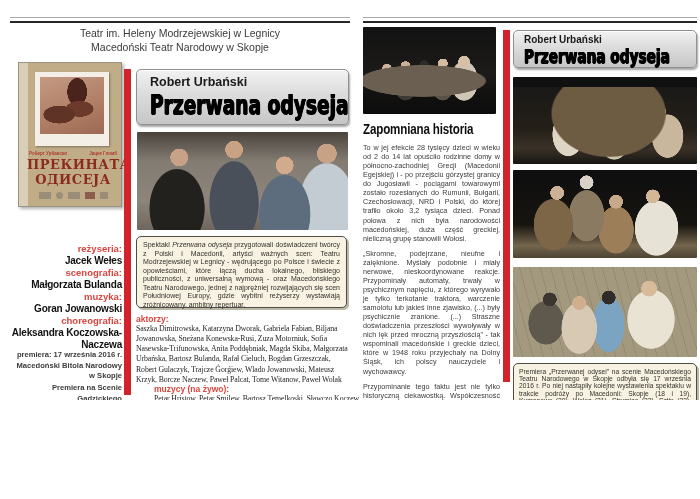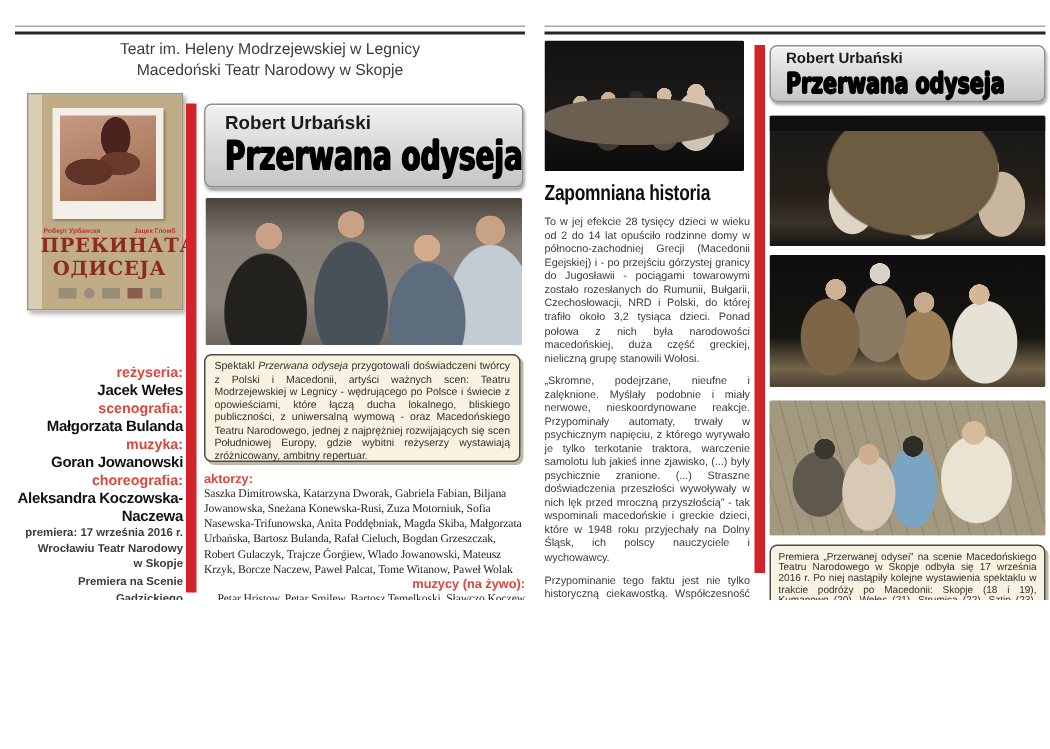--- a/index.html
+++ b/index.html
@@ -175,40 +175,40 @@
       <div class="red-label">scenografia:</div>
       <div class="name">Małgorzata Bulanda</div>
       <div class="red-label">muzyka:</div>
       <div class="name">Goran Jowanowski</div>
       <div class="red-label">choreografia:</div>
       <div class="name">Aleksandra Koczowska-Naczewa</div>
     </div>
 
     <div class="abs prem" style="left:0;top:333px;width:112px;">
       <div>premiera: 17 września 2016 r.</div>
-      <div>Wrocławiu Teatr Narodowy</div>
+      <div>Macedoński Bitola Narodowy</div>
       <div>w Skopje</div>
     </div>
     <div class="abs prem" style="left:0;top:366px;width:112px;">
       <div>Premiera na Scenie Gadzickiego</div>
       <div>Saszko Modrzejewskiej</div>
       <div>w Legnicy</div>
       <div>18 listopada 2012 r.</div>
     </div>
 
     <div class="abs creambox" style="left:126px;top:219px;width:211px;height:72px;padding:4px 6px;box-sizing:border-box;font-size:7px;line-height:1.22;">
       <span>Spektakl </span><i>Przerwana odyseja</i><span> przygotowali doświadczeni twórcy z Polski i Macedonii, artyści ważnych scen: Teatru Modrzejewskiej w Legnicy - wędrującego po Polsce i świecie z opowieściami, które łączą ducha lokalnego, bliskiego publiczności, z uniwersalną wymową - oraz Macedońskiego Teatru Narodowego, jednej z najprężniej rozwijających się scen Południowej Europy, gdzie wybitni reżyserzy wystawiają zróżnicowany, ambitny repertuar.</span>
     </div>
 
     <div class="abs" style="left:126px;top:297px;width:214px;">
       <div class="red-label list-label">aktorzy:</div>
       <div class="list-names">Saszka Dimitrowska, Katarzyna Dworak, Gabriela Fabian, Biljana Jowanowska, Sneżana Konewska-Rusi, Zuza Motorniuk, Sofia Nasewska-Trifunowska, Anita Poddębniak, Magda Skiba, Małgorzata Urbańska, Bartosz Bulanda, Rafał Cieluch, Bogdan Grzeszczak, Robert Gulaczyk, Trajcze Ǵorǵiew, Wlado Jowanowski, Mateusz Krzyk, Borcze Naczew, Paweł Palcat, Tome Witanow, Paweł Wolak</div>
     </div>
 
-    <div class="abs" style="left:126px;top:367px;width:214px;text-align:right;">
+    <div class="abs" style="left:144px;top:367px;width:214px;">
       <div class="red-label list-label">muzycy (na żywo):</div>
       <div class="list-names">Petar Hristow, Petar Smilew, Bartosz Temelkoski, Sławczo Koczew</div>
     </div>
 
     <div class="abs hrule-red" style="left:2px;right:2px;top:404px;"></div>
 
     <div class="abs logos" style="left:0;top:410px;width:100%;height:42px;">
       <div class="stamp">
         <svg width="26" height="26" viewBox="0 0 26 26">
           <path d="M4 16 C8 8, 12 6, 14 10 C16 14, 20 8, 22 12 M7 19 C11 14, 17 18, 20 15" stroke="#c4262c" stroke-width="1.6" fill="none"></path>

